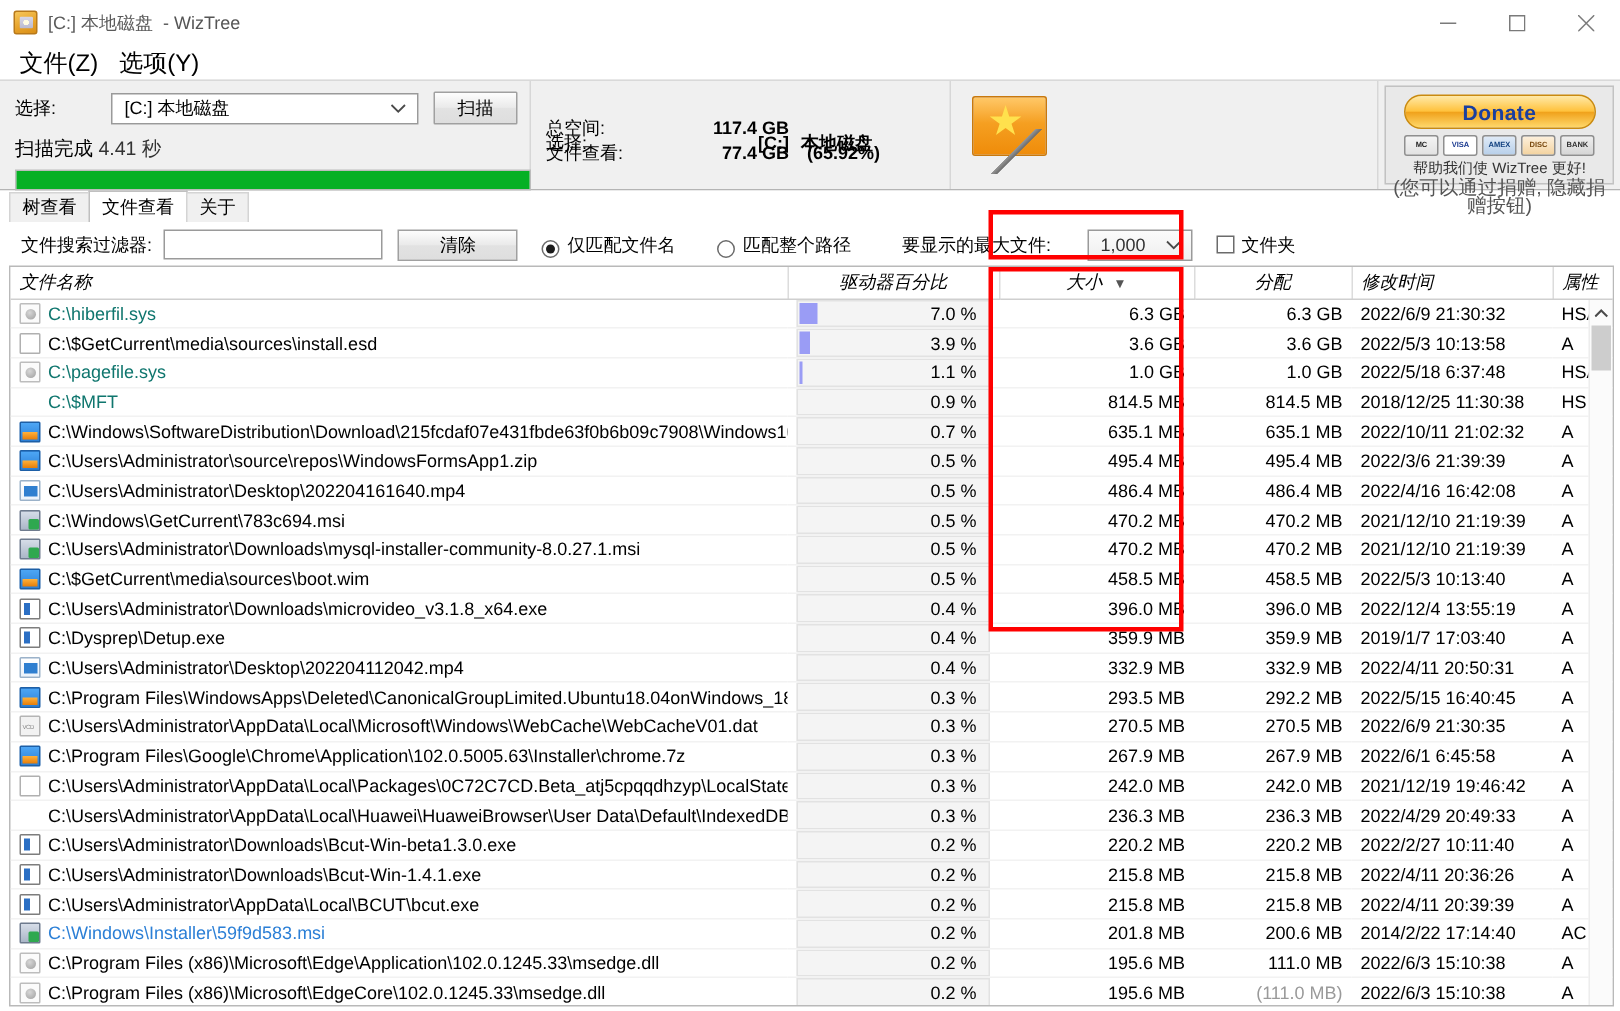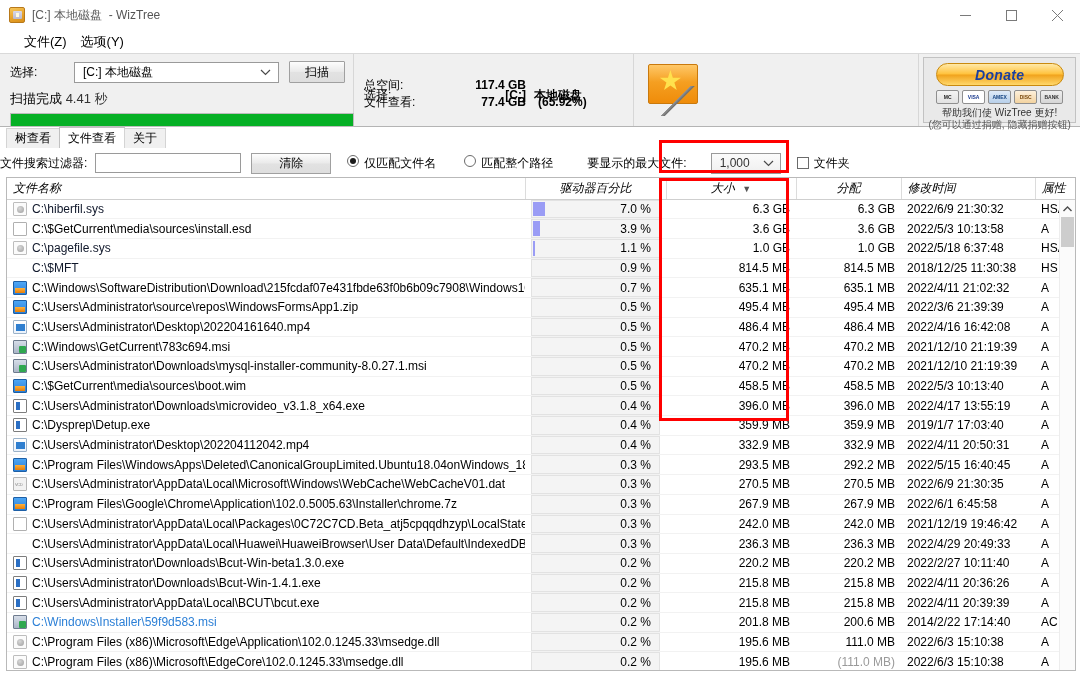--- a/index.html
+++ b/index.html
@@ -55,23 +55,23 @@
     display: flex; align-items: center; justify-content: center;
     color: #7a7a7a;
   }
   .win-btn svg { display:block; }
 
   
   .menubar {
     height: 22px;
     display: flex;
     align-items: center;
-    padding-left: 19px;
+    padding-left: 8px;
     background: #ffffff;
-    font-size: 13px;
+    font-size: 16px;
   }
   .menu-item {
     padding: 2px 9px 2px 5px;
     color: #000;
     white-space: nowrap;
   }
 
   
   .toppanel {
     display: flex;
@@ -172,35 +172,35 @@
     margin: 3px 4px 3px 4px;
     padding: 4px 4px 2px 4px;
     text-align:center;
   }
   .donate-btn {
     height: 23px; margin: 1px auto 4px auto; width: 128px;
     border-radius: 12px;
     background: linear-gradient(#ffe9a8, #ffc23c 48%, #f0a21c 52%, #ffd86b);
     border: 1px solid #c98a10;
     color: #1a3fa0;
-    font-weight: bold; font-style: italic;
+    font-weight: bold; 
     font-size: 14px;
     display:flex; align-items:center; justify-content:center;
     letter-spacing: .3px;
   }
   .cards { display:flex; justify-content:center; gap:3px; margin-bottom:3px; }
   .card { width:23px; height:14px; border:1px solid #8f8f8f; border-radius:2px; background:#fff; font-size:5px;
           display:flex;align-items:center;justify-content:center;color:#222;font-weight:bold;overflow:hidden;}
   .card.mc{ background: linear-gradient(#f4f4f4,#e2e2e2); }
   .card.visa{ color:#1a3a8f; }
   .card.amex{ background: linear-gradient(#dfeaf7,#b8d0ea); color:#11407f; }
   .card.disc{ background: linear-gradient(#fdf0dc,#f3d3a0); color:#7a4a10; }
   .card.bank{ background: linear-gradient(#eeeeee,#d6d6d6); color:#333; }
   .donate-line1 { font-size: 10px; color:#333; line-height:12px; }
-  .donate-line2 { font-size: 10px; color:#555; line-height:12px; }
+  .donate-line2 { font-size: 13px; color:#555; line-height:12px; }
 
   
   .tabstrip {
     height: 22px;
     display: flex;
     align-items: flex-end;
     padding-left: 6px;
     background: #ffffff;
     border-bottom: 1px solid #ffffff;
   }
@@ -218,38 +218,39 @@
     background: #ffffff;
     border-color: #c0c0c0;
     height: 21px;
     font-weight: normal;
   }
 
   
   .filterrow {
     height: 28px;
     display:flex; align-items:center;
+    padding-left: 14px;
     background:#ffffff;
     position: relative;
   }
   .filter-label { font-size:12px; margin-right: 8px; }
   .filter-input {
     width: 146px; height: 20px;
     border: 1px solid #9a9a9a;
     background:#fff;
   }
   .clear-btn {
     margin-left: 10px;
     width: 80px; height: 21px;
     border: 1px solid #a0a0a0;
     background: linear-gradient(#fdfdfd,#eaeaea 48%, #e2e2e2 52%, #dedede);
     display:flex;align-items:center;justify-content:center;
     font-size:12px;
   }
-  .radio-wrap { display:flex; align-items:flex-start; margin-left: 14px; font-size:12px; }
+  .radio-wrap { display:flex; align-items:flex-end; margin-left: 14px; font-size:12px; }
   .radio {
     width: 12px; height:12px; border-radius:50%;
     border:1px solid #6b6b6b; background:#fff; margin-right:5px;
     position:relative; flex:none;
   }
   .radio.checked::after{
     content:""; position:absolute; left:2px; top:2px; width:6px;height:6px;
     border-radius:50%; background:#1b1b1b;
   }
   .maxfiles-label { font-size:12px; }
@@ -321,21 +322,21 @@
   .fi.mp4 { background: linear-gradient(#ffffff,#eaf2fb); border:1px solid #9bb2c9; }
   .fi.mp4::after{content:"";position:absolute;left:2px;top:3px;width:9px;height:7px;background:#2f7fd0;}
   .fi.msi { background: linear-gradient(#d6dde8,#aab6c7); border:1px solid #6e7b8e; }
   .fi.msi::after{content:"";position:absolute;right:0px;bottom:0px;width:7px;height:7px;background:#2fa84f;border-radius:1px;}
   .fi.exe { background:#fff; border:1px solid #7d7d7d; }
   .fi.exe::after{content:"";position:absolute;left:2px;top:2px;width:4px;height:8px;background:#2b6fc4;}
   .fi.dat { background:#f2f2f2; border:1px solid #b5b5b5; font-size:4px; color:#777;}
   .fi.dat::after{content:"VCD";position:absolute;left:1px;top:4px;font-size:4px;color:#888;letter-spacing:-.3px;}
   .fi.none { background: transparent; border: none; }
 
-  .dim { color: #0f172a; }
+  .dim { color: #0f766e; }
   .sel { color: #2b7fd6; }
 
   
   td.pct { padding: 0; }
   .pctcell {
     position: relative;
     height: 18.7px;
     border: 1px solid #e2e2e2;
     background: #f4f4f4;
     display: flex;
@@ -610,21 +611,21 @@
             </div>
           </td>
           <td class="pct">
             <div class="pctcell">
               <div class="pctbar" style="width: 0px;"></div>
               <span>0.7 %</span>
             </div>
           </td>
           <td class="size">635.1 MB</td>
           <td class="alloc">635.1 MB</td>
-          <td class="mtime">2022/4/11 21:02:32</td>
+          <td class="mtime">2022/10/11 21:02:32</td>
           <td class="attr">A</td>
         </tr>
         <tr>
           <td class="name">
             <div class="namecell">
               <span class="fi zip"></span>
               <span class="">C:\Users\Administrator\source\repos\WindowsFormsApp1.zip</span>
             </div>
           </td>
           <td class="pct">
@@ -718,21 +719,21 @@
             </div>
           </td>
           <td class="pct">
             <div class="pctcell">
               <div class="pctbar" style="width: 0px;"></div>
               <span>0.4 %</span>
             </div>
           </td>
           <td class="size">396.0 MB</td>
           <td class="alloc">396.0 MB</td>
-          <td class="mtime">2022/4/17 13:55:19</td>
+          <td class="mtime">2022/12/4 13:55:19</td>
           <td class="attr">A</td>
         </tr>
         <tr>
           <td class="name">
             <div class="namecell">
               <span class="fi exe"></span>
               <span class="">C:\Dysprep\Detup.exe</span>
             </div>
           </td>
           <td class="pct">

